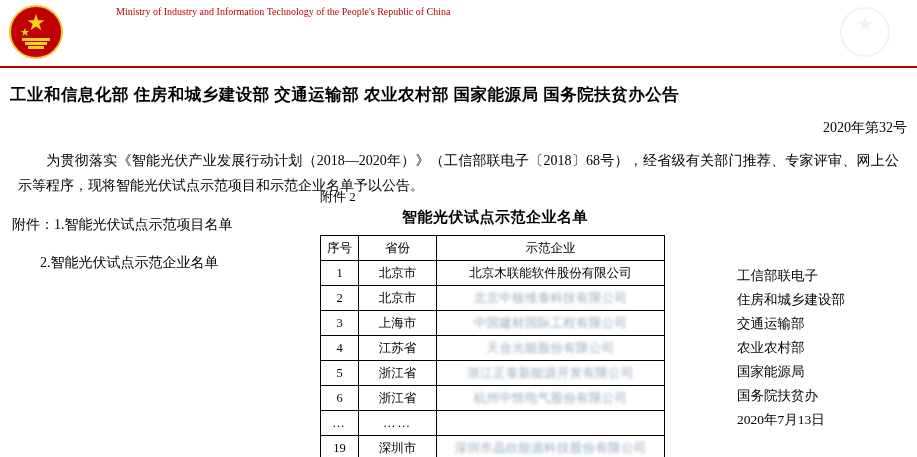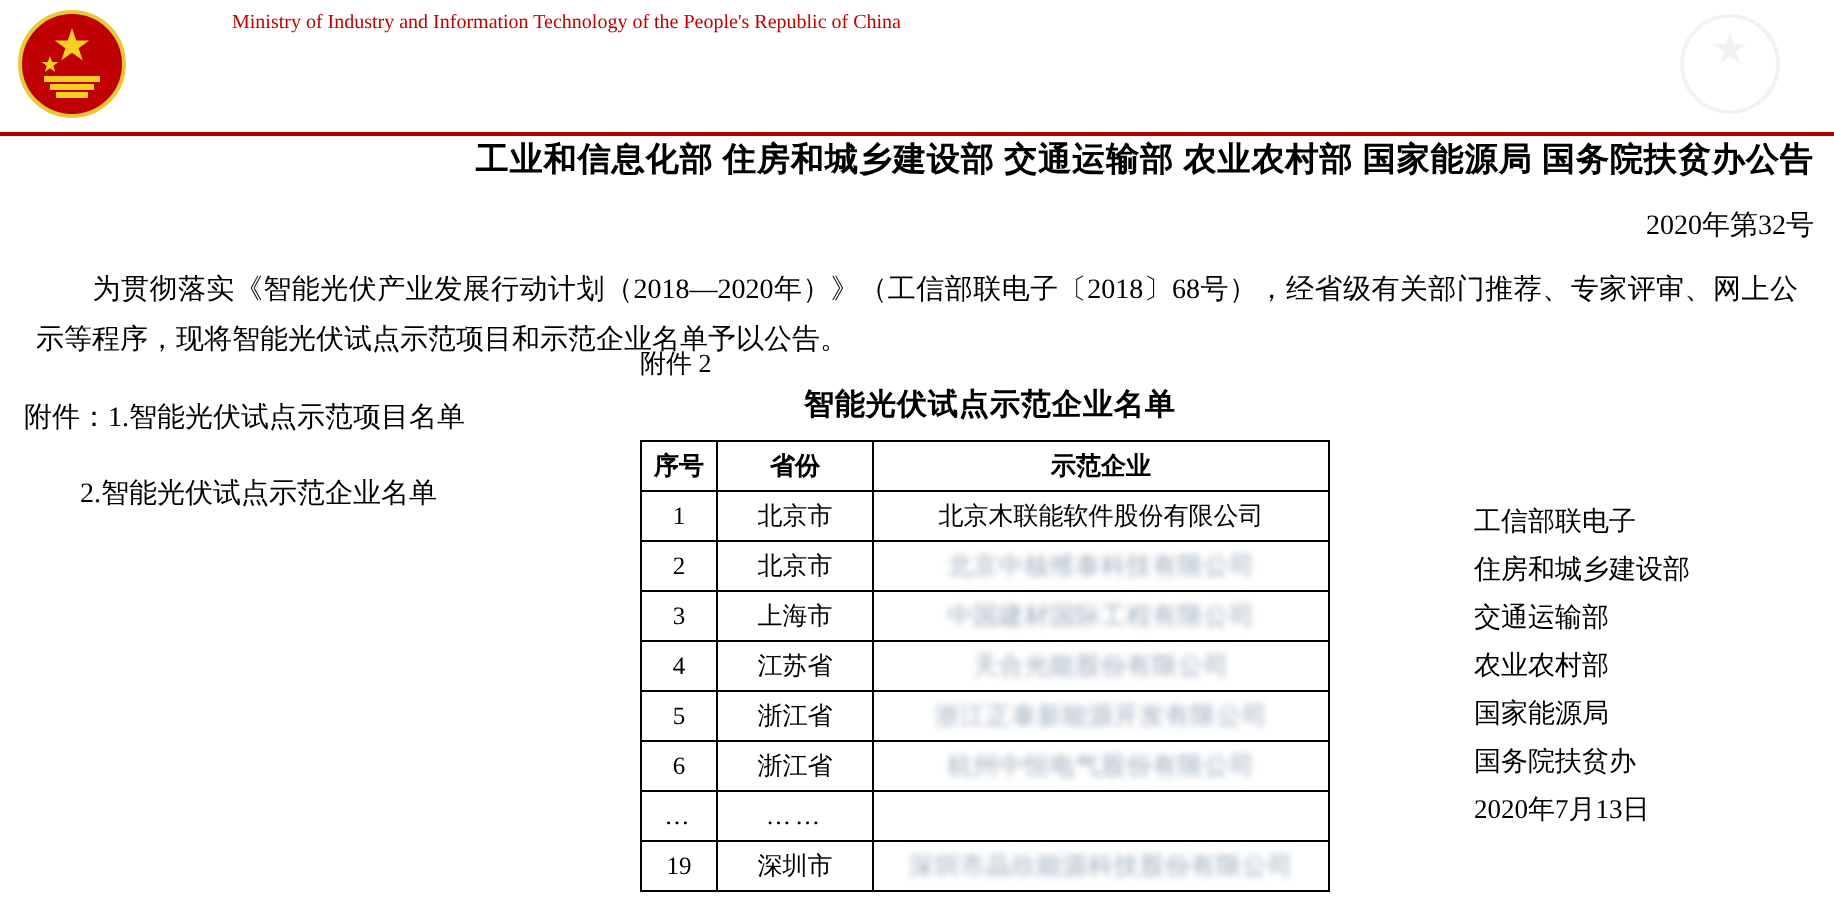--- a/index.html
+++ b/index.html
@@ -62,24 +62,24 @@
     height: 52px;
     opacity: 0.10;
   }
 
   
   .doc {
     position: relative;
     padding: 0 10px;
   }
   .doc-title {
-    text-align: right;
+    text-align: left;
     font-size: 16.5px;
     font-weight: bold;
-    margin-top: 1px;
+    margin-top: 16px;
     letter-spacing: 0.5px;
   }
   .doc-number {
     text-align: right;
     font-size: 14px;
     margin-top: 13px;
   }
   .doc-para {
     font-size: 14px;
     line-height: 25px;
@@ -134,21 +134,21 @@
   table.list-table td {
     border: 1px solid #000;
     height: 24px;
     text-align: center;
     vertical-align: middle;
     padding: 0 2px;
     font-weight: normal;
   }
   table.list-table th {
     font-size: 12.5px;
-    font-weight: bold;
+    font-weight: normal;
   }
   table.list-table col.c1 { width: 38px; }
   table.list-table col.c2 { width: 78px; }
   table.list-table col.c3 { width: 228px; }
   td.blurred {
     color: #97a9bb;
     filter: blur(1.5px);
     letter-spacing: 0.3px;
   }
   tr.ellipsis td { letter-spacing: 2px; }

